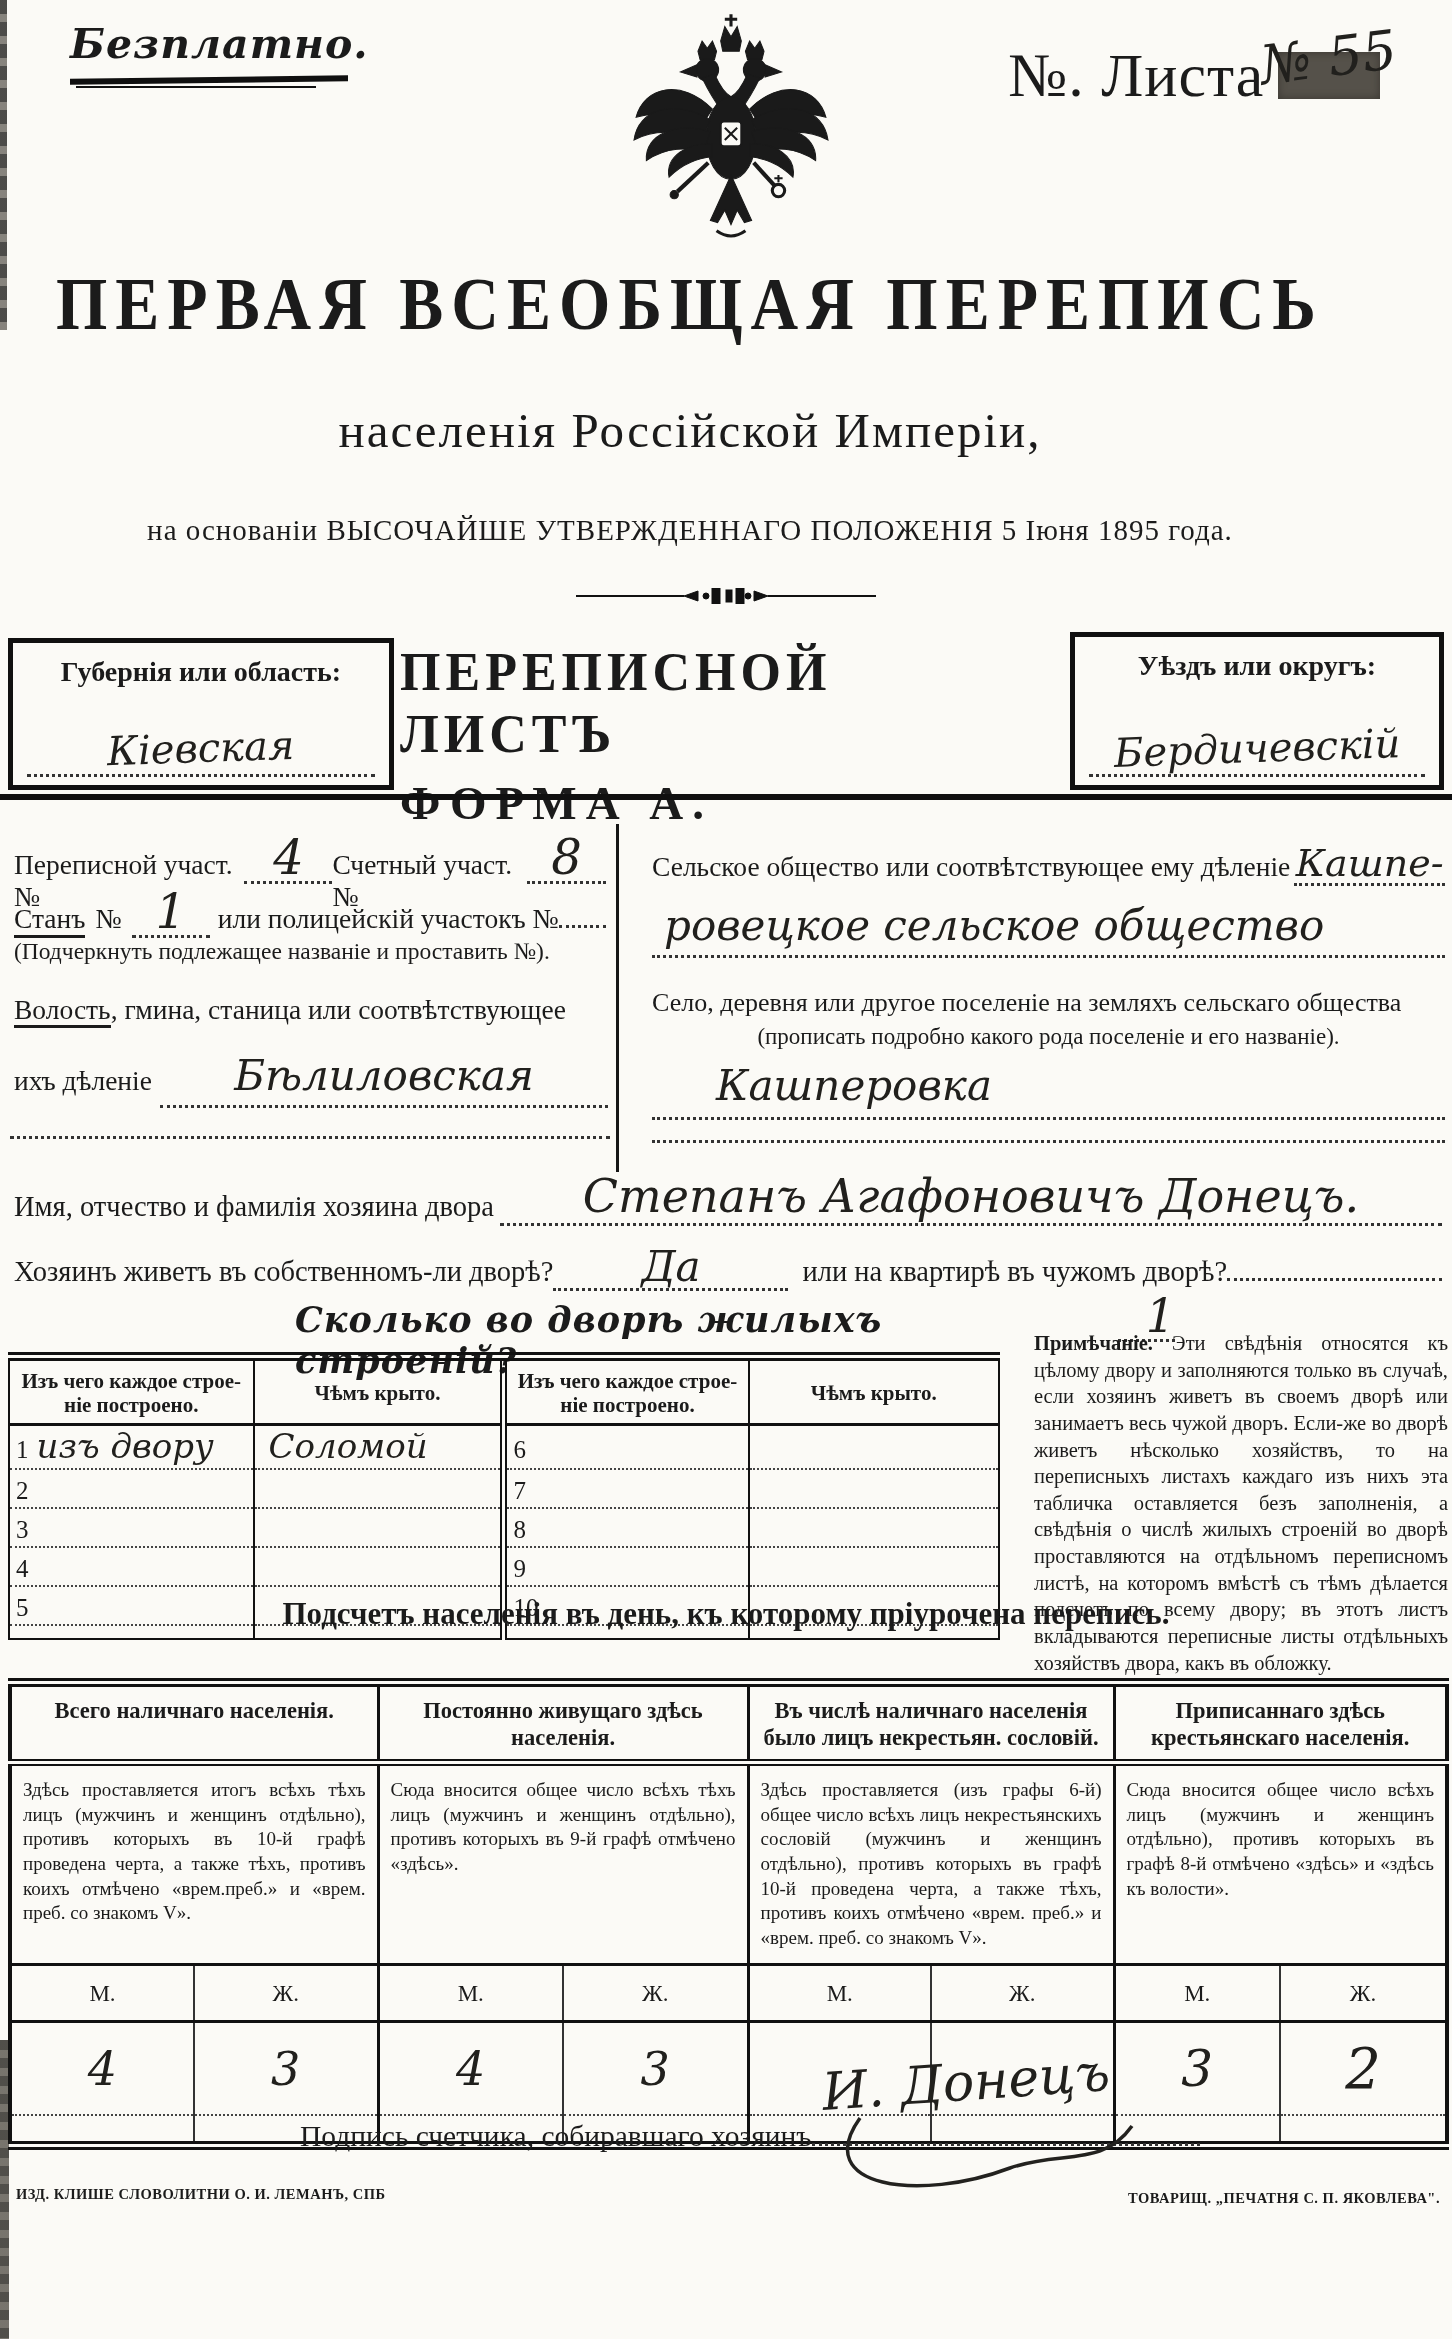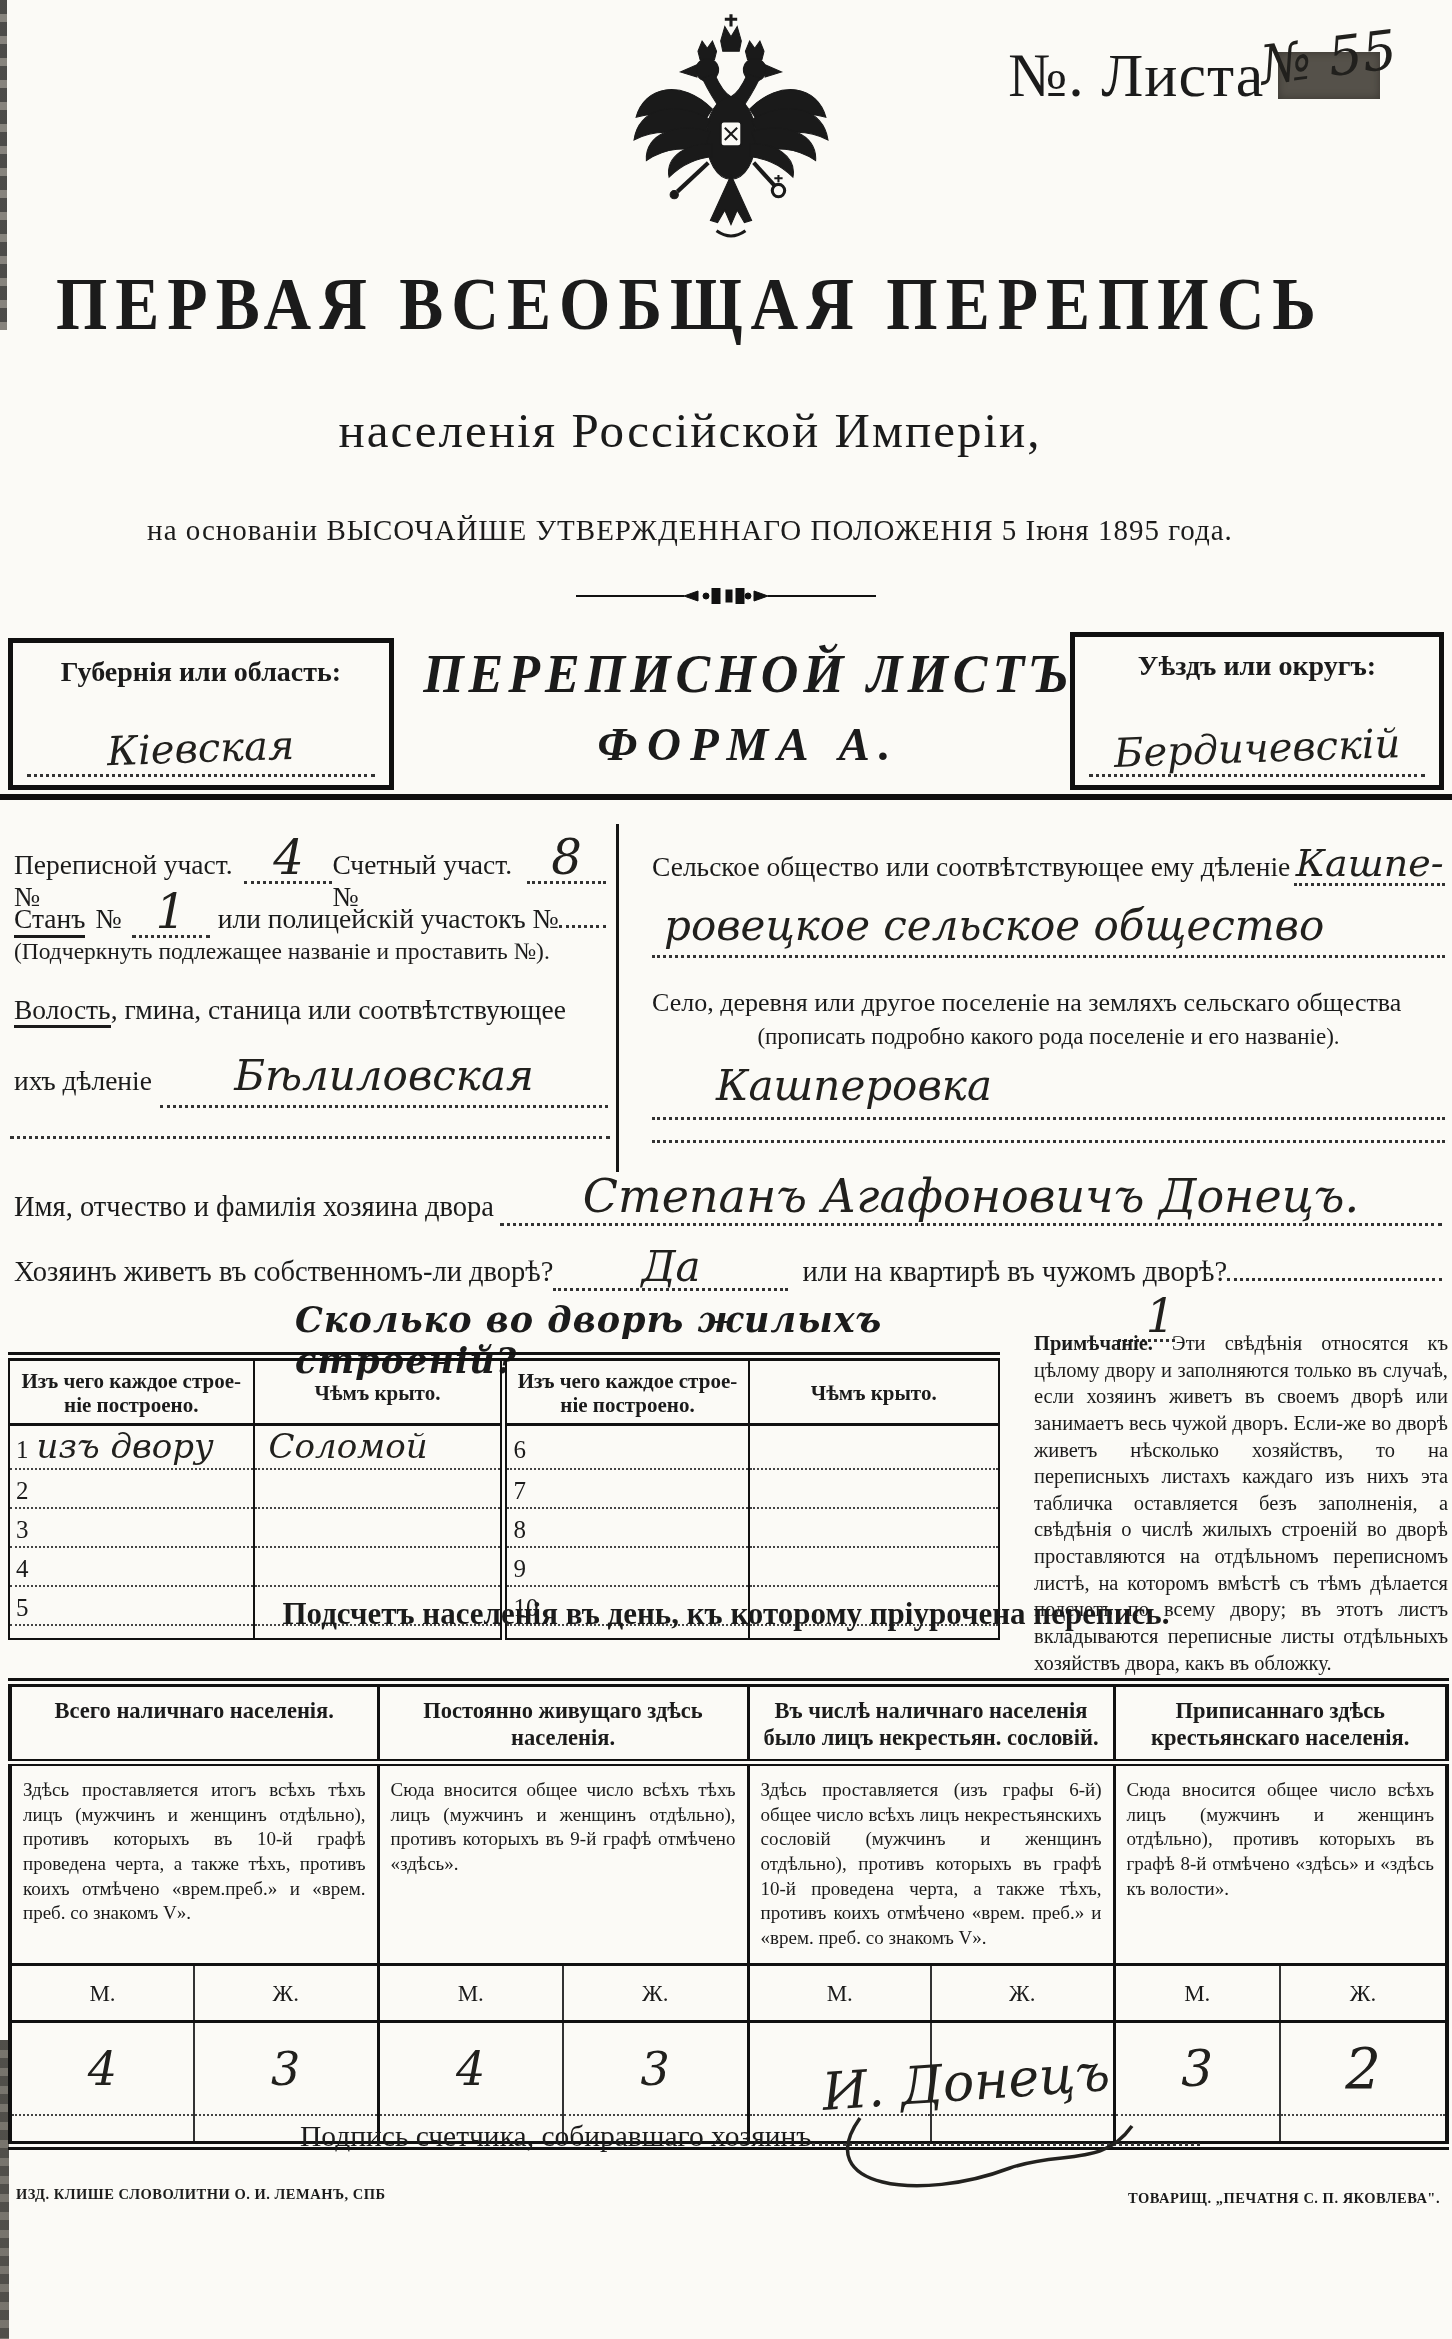--- a/index.html
+++ b/index.html
@@ -40,21 +40,21 @@
   .divider { position:absolute; left:576px; top:588px; width:300px; height:16px; }
 
   
   .box { position:absolute; border:5px solid #101010; background:#fbfaf6; }
   .box-left  { left:8px;    top:638px; width:386px; height:152px; }
   .box-right { left:1070px; top:632px; width:374px; height:158px; }
   .box-label { margin-top:13px; text-align:center; font-size:28px; font-weight:700; }
   .box-vrow { position:absolute; left:14px; right:14px; bottom:8px; border-bottom:3px dotted #333;
     text-align:center; height:54px; }
   .box-value { font-size:40px; line-height:1.25; display:inline-block; transform:rotate(-2deg); white-space:nowrap; }
-  .form-center { position:absolute; left:416px; top:644px; width:665px; text-align:center;font-style:italic; }
+  .form-center { position:absolute; left:400px; top:644px; width:665px; text-align:left; }
   .form-line1 { font-size:52px; font-weight:800; letter-spacing:5px; transform:scaleY(1.05); }
   .form-line2 { font-size:47px; font-weight:800; letter-spacing:9px; margin-top:14px; }
   .thick-rule { position:absolute; left:0; top:794px; width:1452px; height:6px; background:#101010; }
 
   
   .vdivider { position:absolute; left:616px; top:824px; width:3px; height:348px; background:#161616; }
   .fline { position:absolute; display:flex; align-items:baseline; font-size:27.5px; }
   .dotseg { border-bottom:3px dotted #333; text-align:center; }
   .dotfill { flex:1; border-bottom:3px dotted #333; }
   .uhand { border-bottom:3px solid #1b1b1b; }
@@ -124,20 +124,25 @@
   .print-left  { position:absolute; left:16px;   top:2186px; font-size:14.5px; font-weight:700; letter-spacing:.5px; }
   .print-right { position:absolute; left:1128px; top:2190px; font-size:14.5px; font-weight:700; letter-spacing:.5px; }
 </style>
 </head>
 <body>
 
 <div class="page">
   <div class="edge-top"></div>
   <div class="edge-bottom"></div>
 
+  <div class="free-label">
+    <span>Безплатно.</span>
+    <div class="free-underline"></div>
+    <div class="free-underline2"></div>
+  </div>
 
   <svg class="eagle" viewBox="0 0 220 250">
     <g fill="#1a1a1a" stroke="#1a1a1a">
       <path d="M110,4 v12 M104,9 h12" stroke-width="3" fill="none"></path>
       <path d="M100,30 L104,16 L110,26 L116,16 L120,30 L118,40 L102,40 Z"></path>
       <path d="M78,40 L82,30 L87,37 L92,30 L96,40 L94,48 L80,48 Z"></path>
       <path d="M124,40 L128,30 L133,37 L138,30 L142,40 L140,48 L126,48 Z"></path>
       <circle cx="87" cy="58" r="11"></circle>
         <circle cx="133" cy="58" r="11"></circle>
       <path d="M77,53 L61,60 L77,65 Z"></path>

